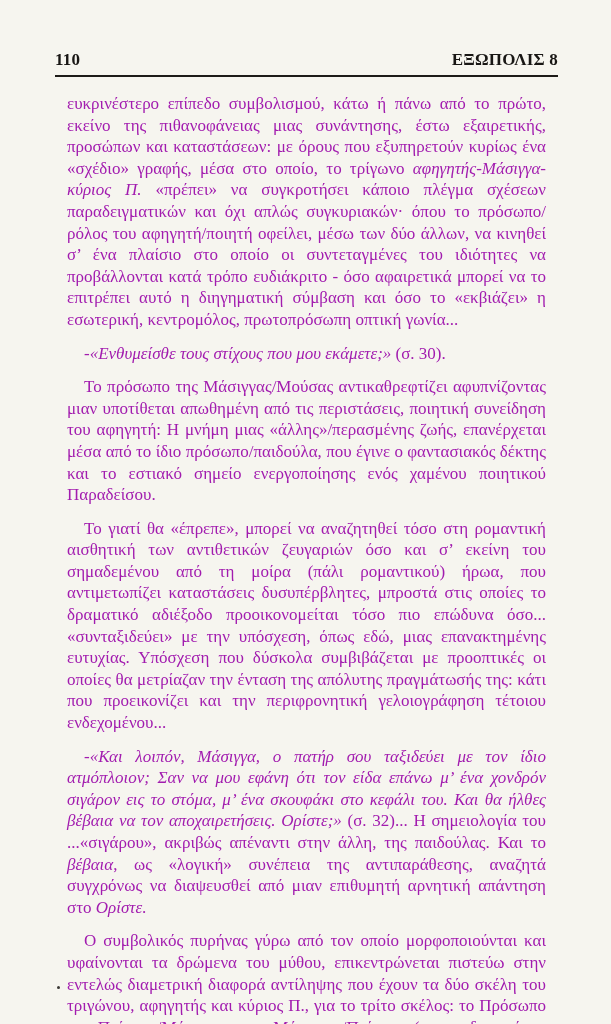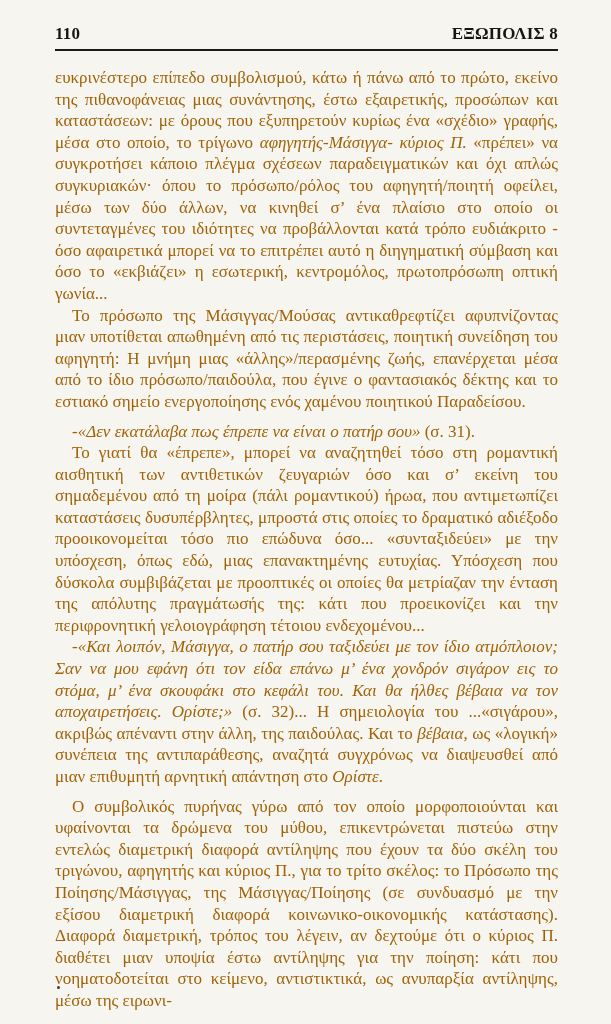--- a/index.html
+++ b/index.html
@@ -13,44 +13,44 @@
     background: #f6f5ef;
     font-family: "Liberation Serif", serif;
     color: #181614;
     position: relative;
   }
   .page {
     position: relative;
     box-sizing: border-box;
     width: 611px;
     height: 1024px;
-    padding: 24px 53px 0 55px;
+    padding: 50px 53px 0 55px;
   }
   .running-head {
     display: flex;
     justify-content: space-between;
     align-items: baseline;
     font-size: 17px;
     font-weight: bold;
     letter-spacing: 0.2px;
   }
   .head-rule {
     height: 0;
     border-top: 2.5px solid #1d1b18;
     margin-top: 5px;
   }
   .body-text {
     margin-top: 16px;
   }
   .body-text p {
-    margin: 0;
+    margin: 12px;
     font-size: 17px;
     line-height: 21.6px;
     text-align: justify;
-    color: #a16207;
+    color: #a21caf;
   }
   .body-text p.indent { text-indent: 17px; }
   .body-text p.gap { margin-top: 8px; }
   .body-text i { font-style: italic; }
   .stray-dot {
     position: absolute;
     left: 57px;
     top: 986px;
     width: 3px;
     height: 3px;
@@ -62,20 +62,20 @@
 <body>
 
 <div class="page">
   <div class="running-head">
     <span>110</span>
     <span>ΕΞΩΠΟΛΙΣ 8</span>
   </div>
   <div class="head-rule"></div>
   <div class="body-text">
       <p class=""><span>ευκρινέστερο επίπεδο συμβολισμού, κάτω ή πάνω από το πρώτο, εκείνο της πιθανοφάνειας μιας συνάντησης, έστω εξαιρετικής, προσώπων και καταστάσεων: με όρους που εξυπηρετούν κυρίως ένα «σχέδιο» γραφής, μέσα στο οποίο, το τρίγωνο </span><i>αφηγητής-Μάσιγγα- κύριος Π.</i><span> «πρέπει» να συγκροτήσει κάποιο πλέγμα σχέσεων παραδειγματικών και όχι απλώς συγκυριακών· όπου το πρόσωπο/ρόλος του αφηγητή/ποιητή οφείλει, μέσω  των δύο άλλων, να κινηθεί σ’ ένα πλαίσιο στο οποίο οι συντεταγμένες του ιδιότητες να προβάλλονται κατά τρόπο ευδιάκριτο - όσο αφαιρετικά μπορεί να το επιτρέπει αυτό η διηγηματική σύμβαση και όσο το «εκβιάζει» η εσωτερική, κεντρομόλος, πρωτοπρόσωπη οπτική γωνία...</span></p>
+      <p class="indent gap"><i>-«Ενθυμείσθε τους στίχους που μου εκάμετε;»</i><span> (σ. 30).</span></p>
       <p class="indent "><span>Το πρόσωπο της Μάσιγγας/Μούσας αντικαθρεφτίζει αφυπνίζοντας μιαν υποτίθεται απωθημένη από τις περιστάσεις, ποιητική συνείδηση του αφηγητή: Η μνήμη μιας «άλλης»/περασμένης ζωής, επανέρχεται μέσα από το ίδιο πρόσωπο/παιδούλα, που έγινε ο φαντασιακός δέκτης και το εστιακό σημείο ενεργοποίησης ενός χαμένου ποιητικού Παραδείσου.</span></p>
-      <p class="indent gap"><i>-«Δεν εκατάλαβα πως έπρεπε να είναι ο πατήρ σου»</i><span> (σ. 31).</span></p>
       <p class="indent "><span>Το γιατί θα «έπρεπε», μπορεί να αναζητηθεί τόσο στη ρομαντική αισθητική των αντιθετικών ζευγαριών όσο και σ’ εκείνη του σημαδεμένου από τη μοίρα (πάλι ρομαντικού) ήρωα, που αντιμετωπίζει καταστάσεις δυσυπέρβλητες, μπροστά στις οποίες το δραματικό αδιέξοδο προοικονομείται τόσο πιο επώδυνα όσο... «συνταξιδεύει» με την υπόσχεση, όπως εδώ, μιας επανακτημένης ευτυχίας. Υπόσχεση που δύσκολα συμβιβάζεται με προοπτικές οι οποίες θα μετρίαζαν την ένταση της απόλυτης πραγμάτωσής της: κάτι που προεικονίζει και την περιφρονητική γελοιογράφηση τέτοιου ενδεχομένου...</span></p>
       <p class="indent "><i>-«Και λοιπόν, Μάσιγγα, ο πατήρ σου ταξιδεύει με τον ίδιο ατμόπλοιον; Σαν να μου εφάνη ότι τον είδα επάνω μ’ ένα χονδρόν σιγάρον εις το στόμα, μ’ ένα σκουφάκι στο κεφάλι του. Και θα ήλθες βέβαια να τον αποχαιρετήσεις. Ορίστε;»</i><span> (σ. 32)... Η σημειολογία του ...«σιγάρου», ακριβώς απέναντι στην άλλη, της παιδούλας. Και το </span><i>βέβαια</i><span>, ως «λογική» συνέπεια της αντιπαράθεσης, αναζητά συγχρόνως να διαψευσθεί από μιαν επιθυμητή αρνητική απάντηση στο </span><i>Ορίστε</i><span>.</span></p>
       <p class="indent gap"><span>Ο συμβολικός πυρήνας γύρω από τον οποίο μορφοποιούνται και υφαίνονται τα δρώμενα του μύθου, επικεντρώνεται πιστεύω στην εντελώς διαμετρική διαφορά αντίληψης που έχουν τα δύο σκέλη του τριγώνου, αφηγητής και κύριος Π., για το τρίτο σκέλος: το Πρόσωπο της Ποίησης/Μάσιγγας, της Μάσιγγας/Ποίησης (σε συνδυασμό με την εξίσου διαμετρική διαφορά κοινωνικο-οικονομικής κατάστασης). Διαφορά διαμετρική, τρόπος του λέγειν, αν δεχτούμε ότι ο κύριος Π. διαθέτει μιαν υποψία έστω αντίληψης για την ποίηση: κάτι που νοηματοδοτείται στο κείμενο, αντιστικτικά, ως ανυπαρξία αντίληψης, μέσω της ειρωνι-</span></p>
     </div>
   <div class="stray-dot"></div>
 </div>
 
 </body></html>

